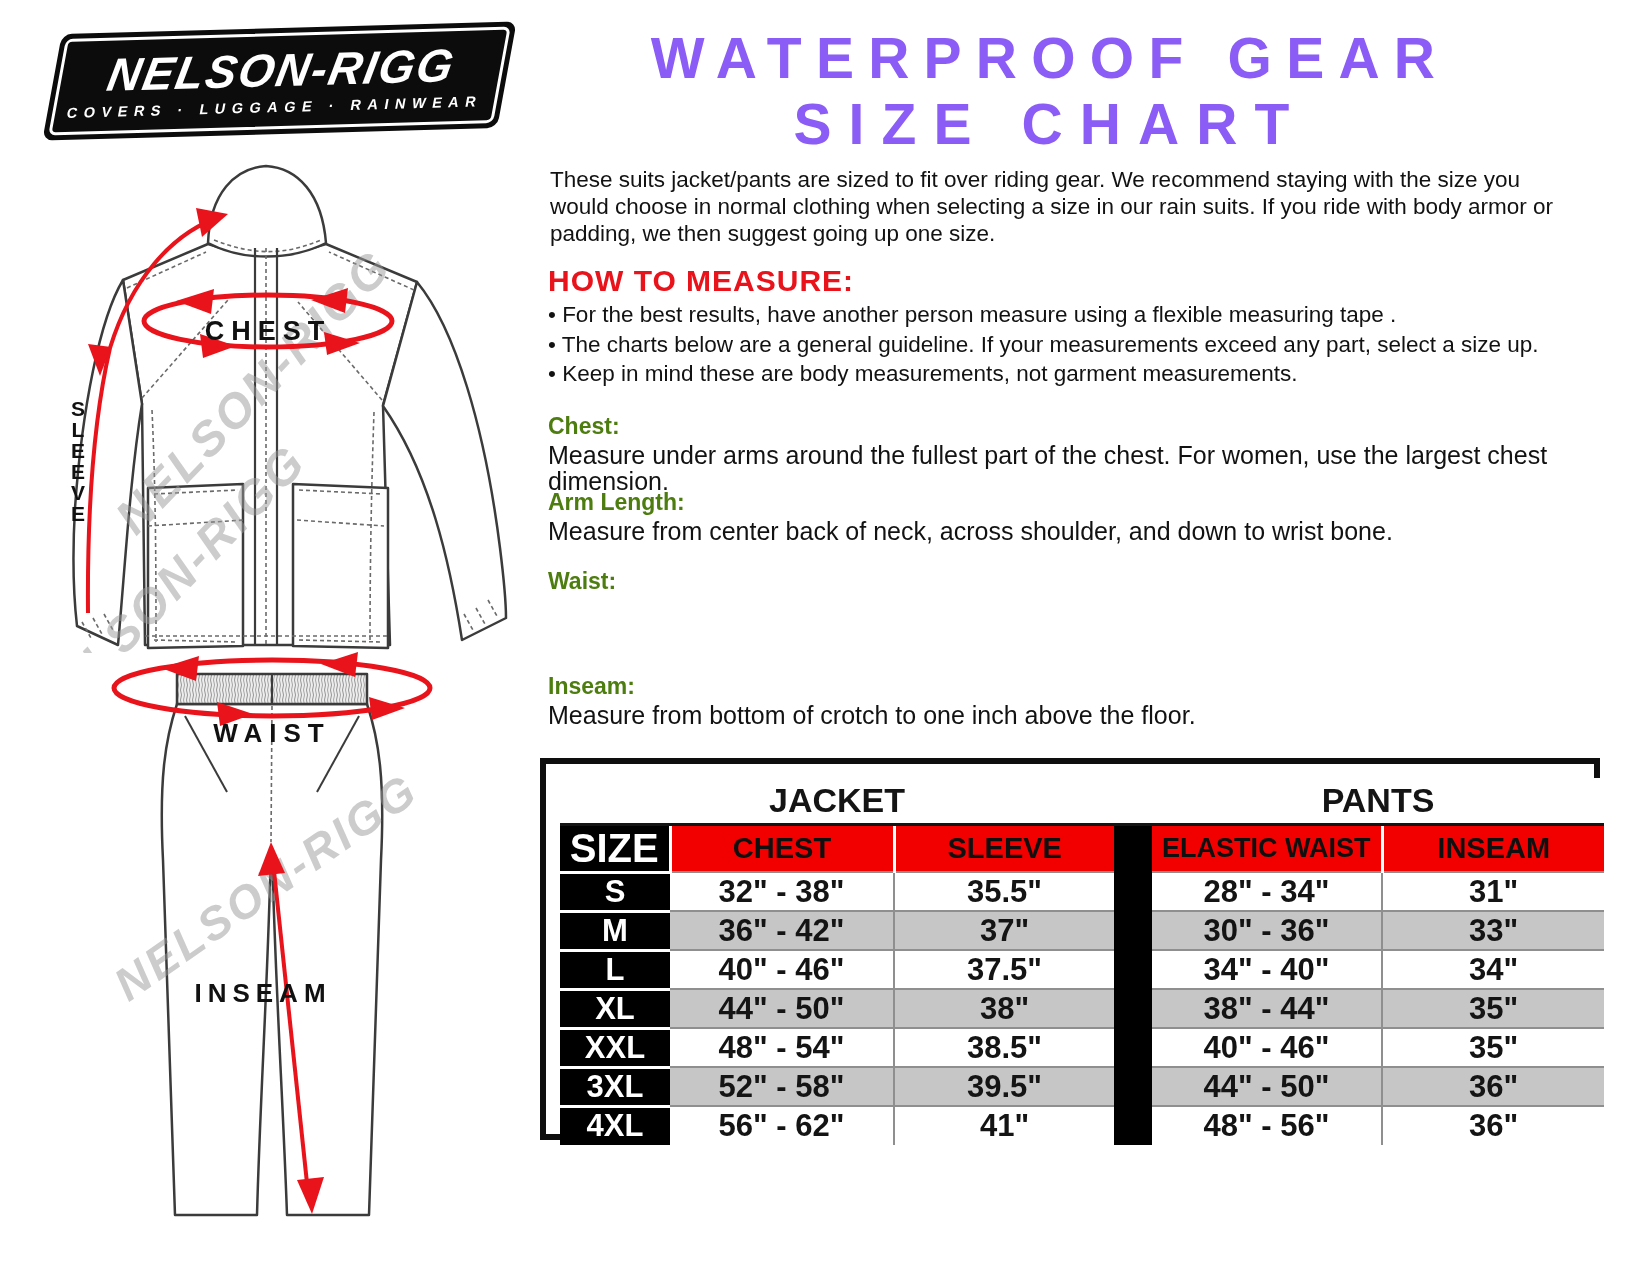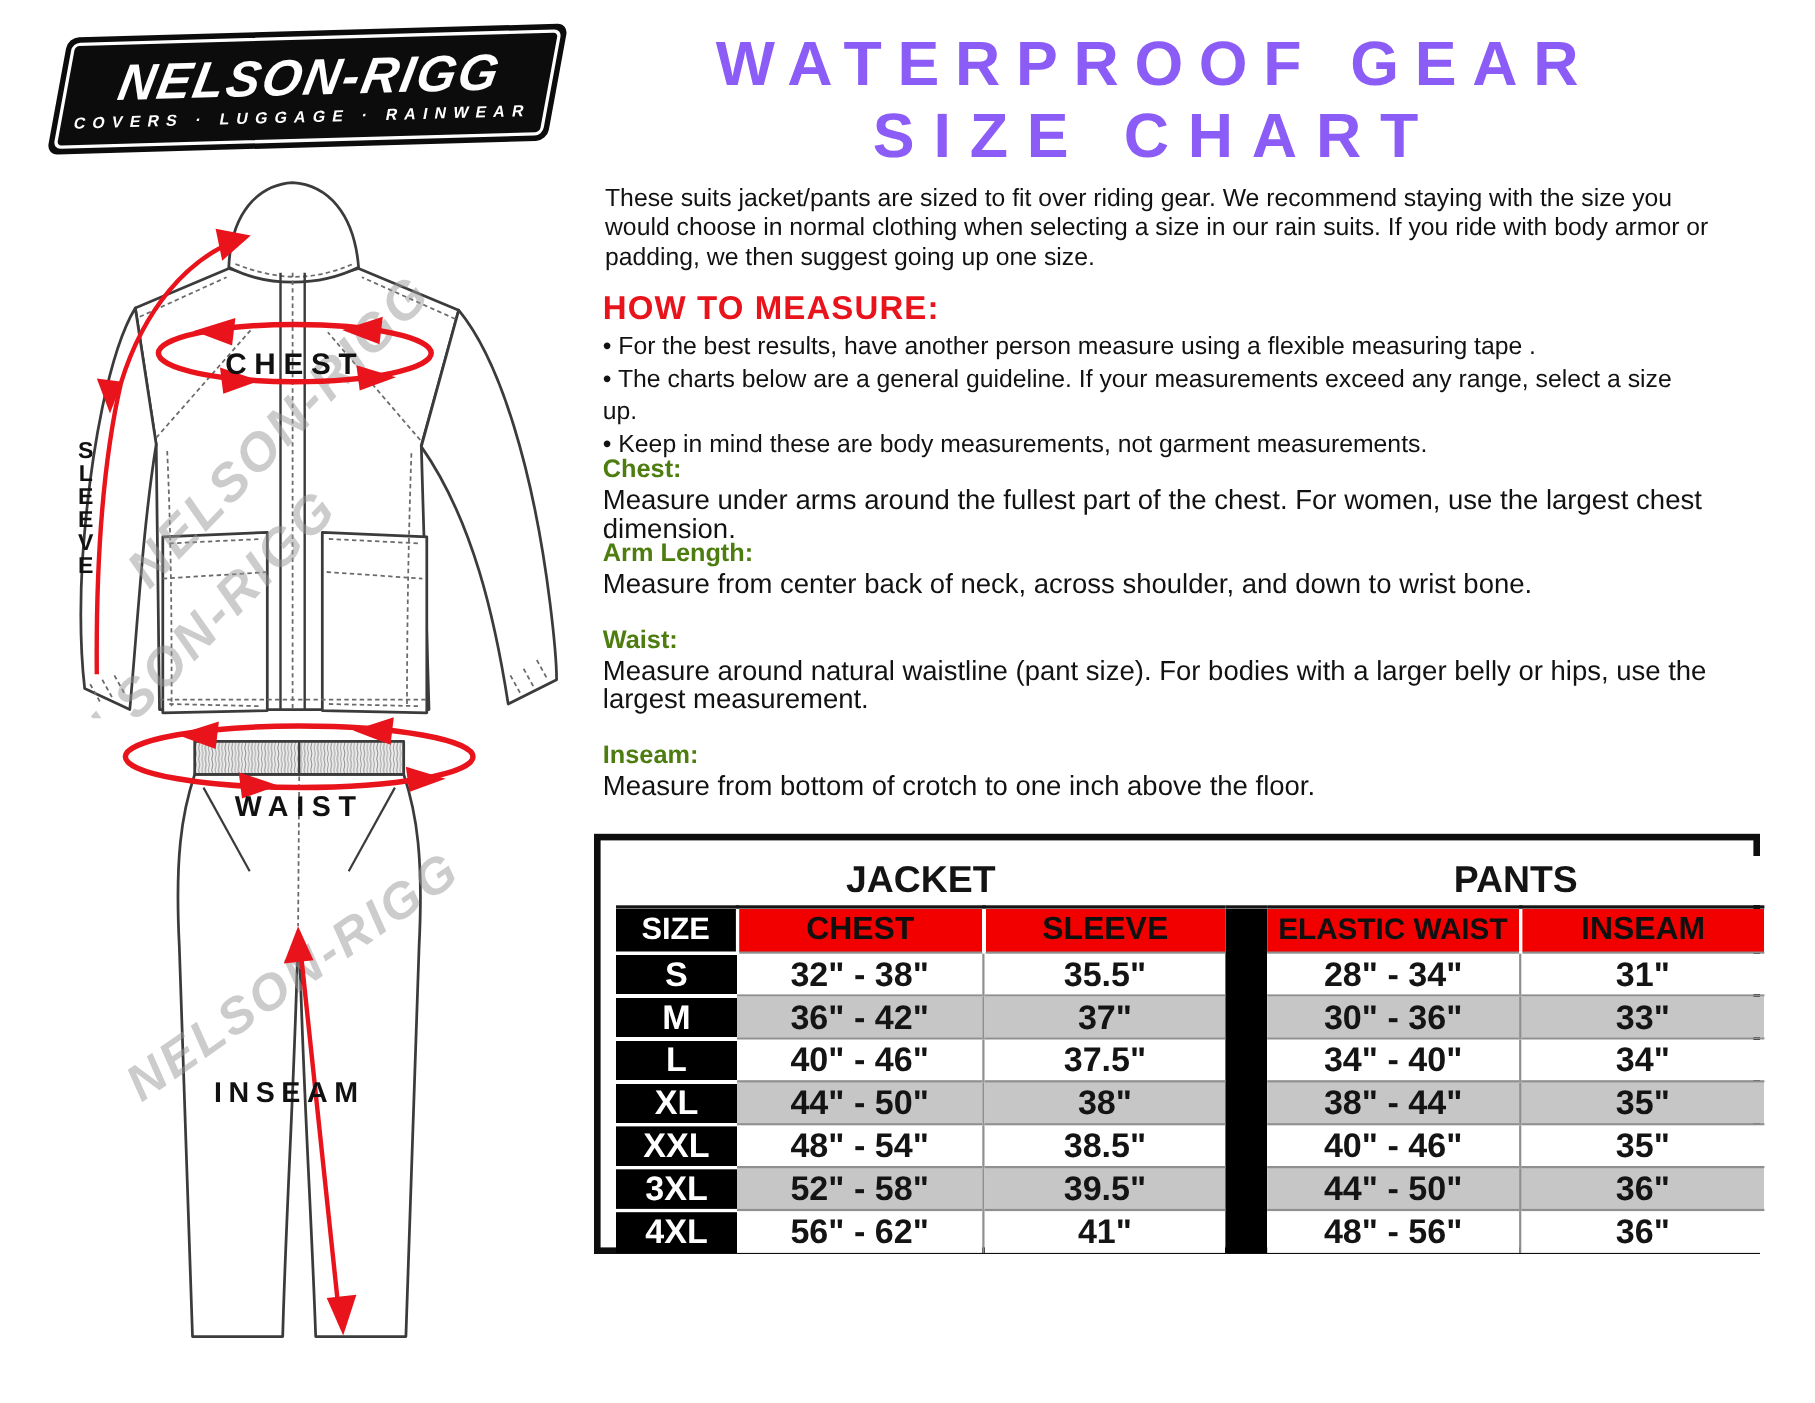--- a/index.html
+++ b/index.html
@@ -36,21 +36,21 @@
   .wm{fill:#9a9a9a;opacity:0.5;font-weight:800;font-style:italic;letter-spacing:3px;}
   .lbl{fill:#111;font-weight:800;}
 
   
   .table-wrap{position:absolute;left:540px;top:758px;width:1060px;height:382px;
               border:6px solid #0e0e0e;background:#fff;box-sizing:border-box;padding:14px;}
   .size-table{width:1044px;border-collapse:collapse;table-layout:fixed;}
   .size-table td{text-align:center;vertical-align:middle;padding:0;overflow:hidden;white-space:nowrap;}
   tr.section-row{height:46px;} tr.header-row{height:42px;} tr.data-row{height:39px;}
   .th-section{font-size:34px;font-weight:600;color:#141414;background:#fff;border-bottom:3px solid #141414;}
-  .th-size{background:#000;color:#fff;font-size:28px;font-weight:600;}
+  .th-size{background:#000;color:#fff;font-size:40px;font-weight:600;}
   .th-red{background:#f20000;color:#101010;font-size:29px;font-weight:600;}
   .th-red.bl{border-left:3px solid #fff;}
   .th-waist{font-size:27px;}
   .sep-cell{background:#000;}
   .td-size{background:#000;color:#fff;font-size:31px;font-weight:600;border-top:3px solid #fff;}
   .td-val{font-size:31px;font-weight:600;color:#141414;border-top:2px solid #8f8f8f;background:#fff;}
   .td-val.bl{border-left:2px solid #8f8f8f;}
   tr.alt .td-val{background:#c6c6c6;}
 </style>
 </head>
@@ -70,35 +70,34 @@
   <div class="title">
     <div class="title-line1">WATERPROOF GEAR</div>
     <div class="title-line2">SIZE CHART</div>
   </div>
 
   <div class="intro">These suits jacket/pants are sized to fit over riding gear. We recommend staying with the size you would choose in normal clothing when selecting a size in our rain suits.  If you ride with body armor or padding, we then suggest going up one size.</div>
 
   <div class="howto-heading">HOW TO MEASURE:</div>
   <div class="bullets">
     <div>• For the best results, have another person measure using a flexible measuring tape .</div>
-    <div>• The charts below are a general guideline. If your measurements exceed any range, select a size up.</div>
+    <div>• The charts below are a general guideline. If your measurements exceed any part, select a size up.</div>
     <div>• Keep in mind these are body measurements, not garment measurements.</div>
   </div>
 
   <div class="section sec-chest">
     <div class="section-title">Chest:</div>
     <div class="section-body">Measure under arms around the fullest part of the chest. For women, use the largest chest dimension.</div>
   </div>
   <div class="section sec-arm">
     <div class="section-title">Arm Length:</div>
     <div class="section-body">Measure from center back of neck, across shoulder, and down to wrist bone.</div>
   </div>
   <div class="section sec-waist">
     <div class="section-title">Waist:</div>
-    <div class="section-body">Measure around natural waistline (pant size). For bodies with a larger belly or hips, use the largest measurement.</div>
   </div>
   <div class="section sec-inseam">
     <div class="section-title">Inseam:</div>
     <div class="section-body">Measure from bottom of crotch to one inch above the floor.</div>
   </div>
 
   <svg class="jacket-svg" viewBox="0 0 505 505">
     <g fill="#fff" stroke="#3b3b3b" stroke-width="2.5" stroke-linejoin="round">
 
       <path d="M178,96 L93,132 L112,256 L115,497 L360,497 L353,257 L387,134 L296,96 Q237,116 178,96 Z"></path>

